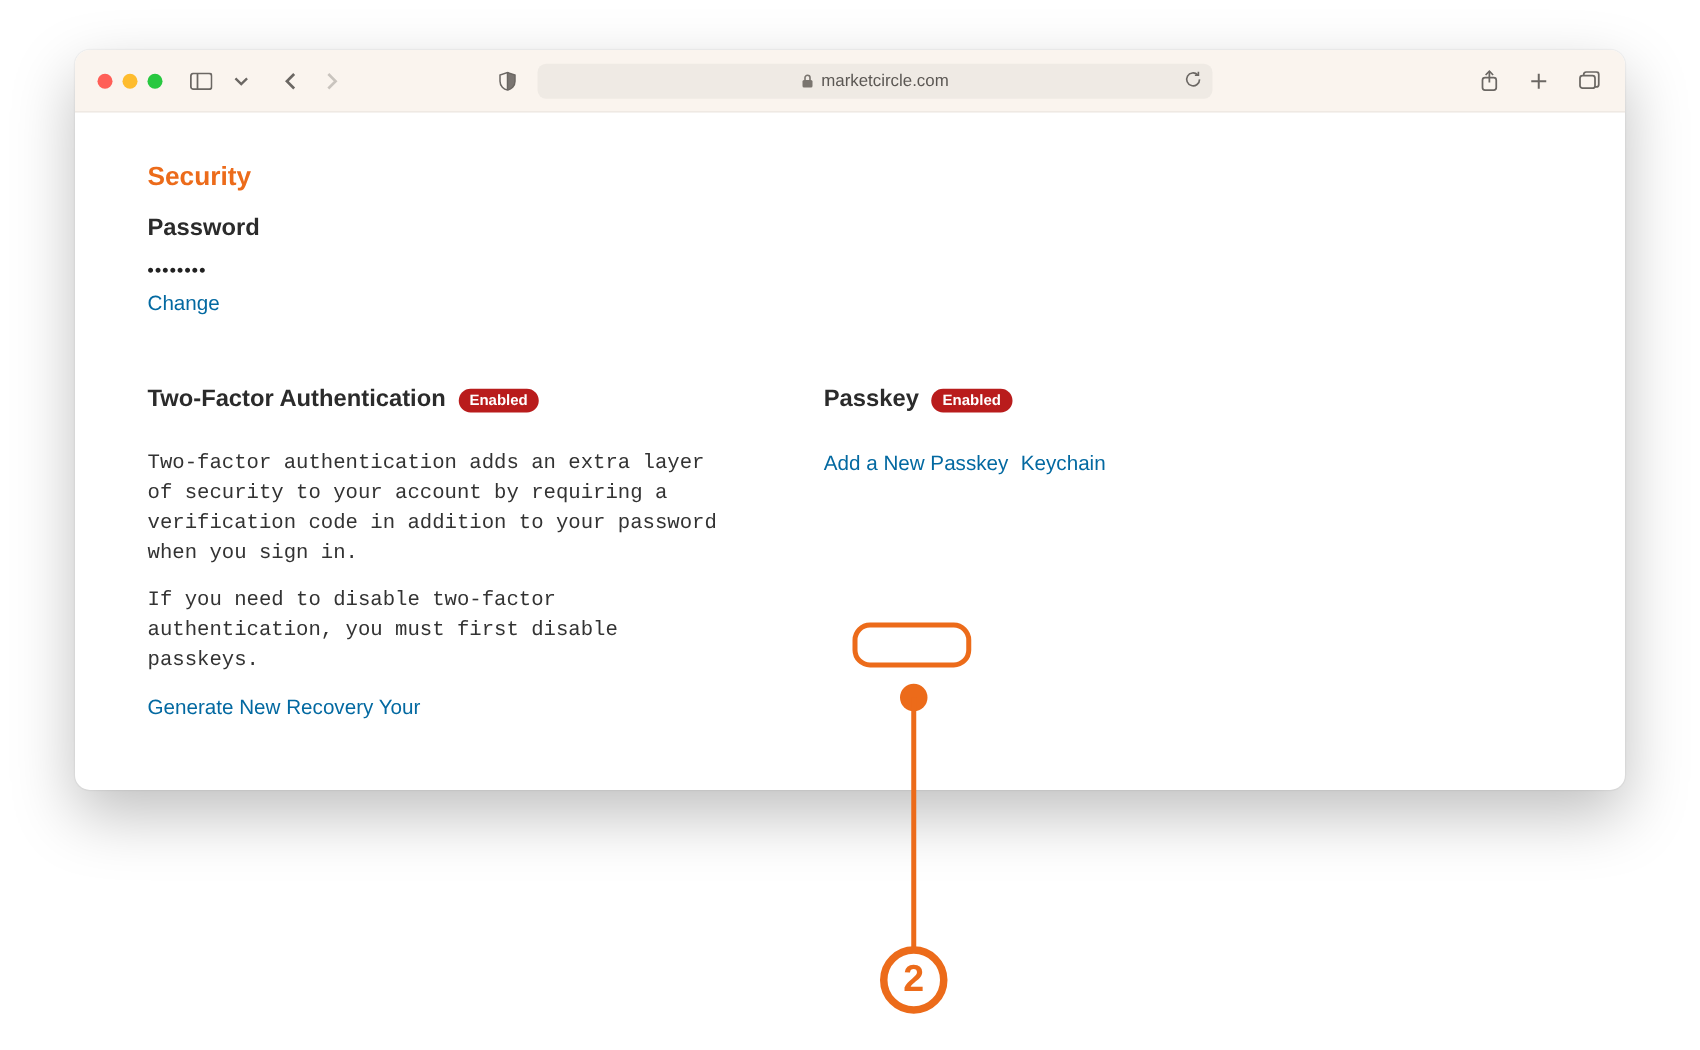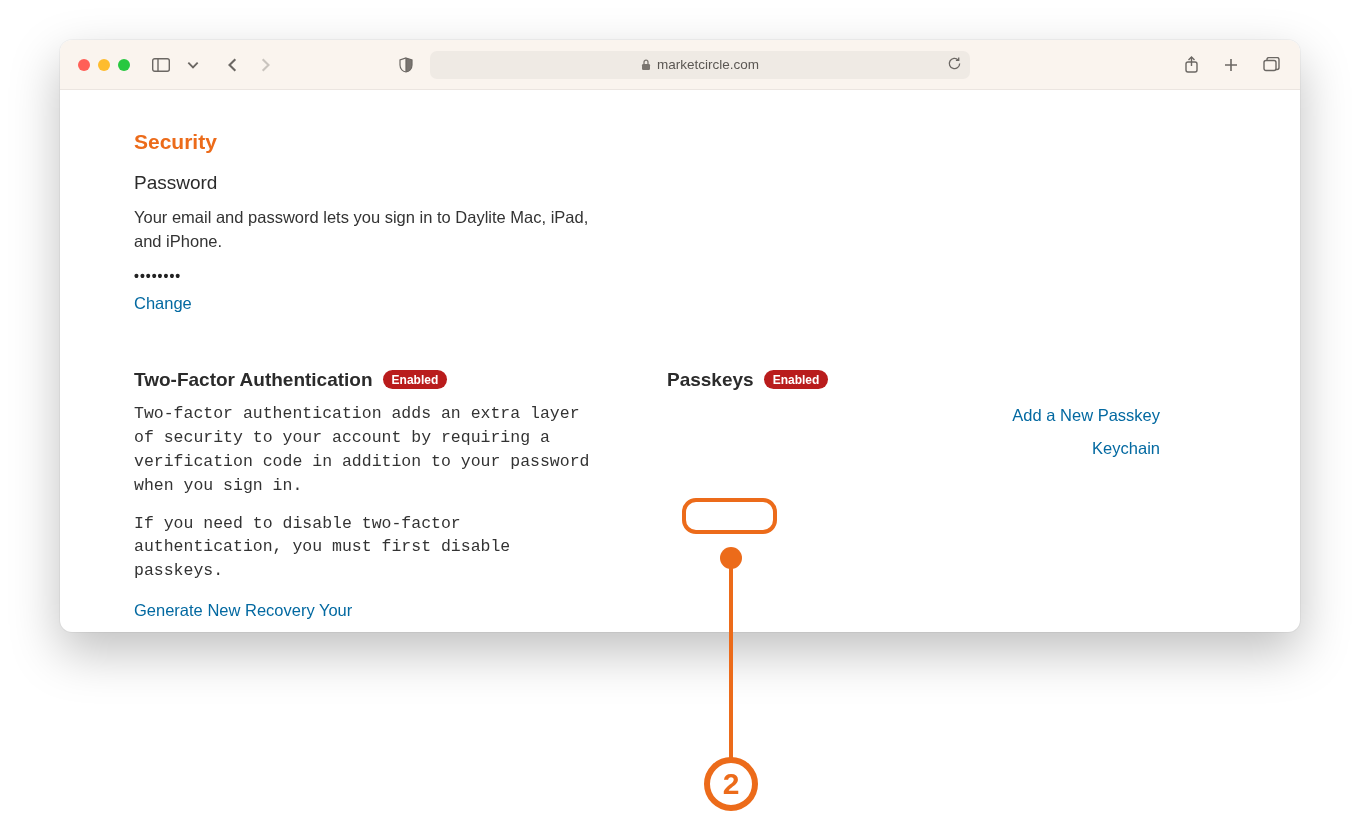--- a/index.html
+++ b/index.html
@@ -73,32 +73,32 @@
     position: absolute; right: 8px; top: 5px; color:#6b6763;
   }
   .tb-right {
     position: absolute;
     right: 16px;
     display: flex;
     gap: 14px;
     color: #6b6763;
   }
   .content {
-    padding: 40px 140px 30px 74px;
+    padding: 40px 140px 30px 58px;
     color: #222;
   }
   .sec-title {
     color: #ec6b1a;
     font-size: 21px;
     font-weight: 600;
     margin-bottom: 18px;
   }
   .subhead {
     font-size: 19px;
-    font-weight: 400;
+    font-weight: 700;
     color: #2b2b2b;
     margin-bottom: 12px;
   }
   .desc {
     font-size: 16.5px;
     line-height: 1.45;
     color: #333;
     max-width: 470px;
     margin-bottom: 10px;
   }
@@ -119,38 +119,38 @@
   .twocol {
     display: flex;
     gap: 40px;
     margin-top: 56px;
   }
   .col { flex: 1; }
   .col-head {
     display: flex;
     align-items: center;
     gap: 10px;
-    margin-bottom: 11px;
+    margin-bottom: 27px;
   }
   .col-head .h {
     font-size: 19px;
     font-weight: 600;
     color: #2b2b2b;
   }
   .badge {
     background: #b91c1c;
     color: #fff;
     font-size: 12px;
     font-weight: 700;
     padding: 2.5px 9px;
     border-radius: 10px;
   }
   .col .desc { max-width: 460px; margin-bottom: 14px; font-family: Liberation Mono, monospace; }
   .col .link { margin-top: 4px; }
-  .link-stack { display:flex; flex-direction:column; gap:10px; align-items:flex-end; }
+  .link-stack { display:flex; flex-direction:row; gap:10px; align-items:center; }
 
   
   .callout-ring {
     position: absolute;
     border: 4px solid #ec6b1a;
     border-radius: 14px;
     pointer-events: none;
   }
   .callout-line {
     position: absolute;
@@ -264,38 +264,37 @@
           <path d="M4 3.5 V2.5 a2 2 0 0 1 2 -2 h8 a2 2 0 0 1 2 2 v8 a2 2 0 0 1 -2 2 h-1"></path>
         </svg>
       </span>
     </div>
   </div>
 
   <div class="content">
     <div class="sec-title">Security</div>
 
     <div class="subhead">Password</div>
-    <div class="desc">Your email and password lets you sign in to Daylite Mac, iPad, and iPhone.</div>
     <div class="mask">••••••••</div>
     <a class="link">Change</a>
 
     <div class="twocol">
       <div class="col">
         <div class="col-head">
           <span class="h">Two-Factor Authentication</span>
           <span class="badge">Enabled</span>
         </div>
         <div class="desc">Two-factor authentication adds an extra layer of security to your account by requiring a verification code in addition to your password when you sign in.</div>
         <div class="desc">If you need to disable two-factor authentication, you must first disable passkeys.</div>
         <a class="link">Generate New Recovery Your</a>
       </div>
 
       <div class="col">
         <div class="col-head">
-          <span class="h">Passkeys</span>
+          <span class="h">Passkey</span>
           <span class="badge">Enabled</span>
         </div>
         <div class="link-stack">
           <a class="link">Add a New Passkey</a>
           <a class="link">Keychain</a>
         </div>
       </div>
     </div>
 
     

